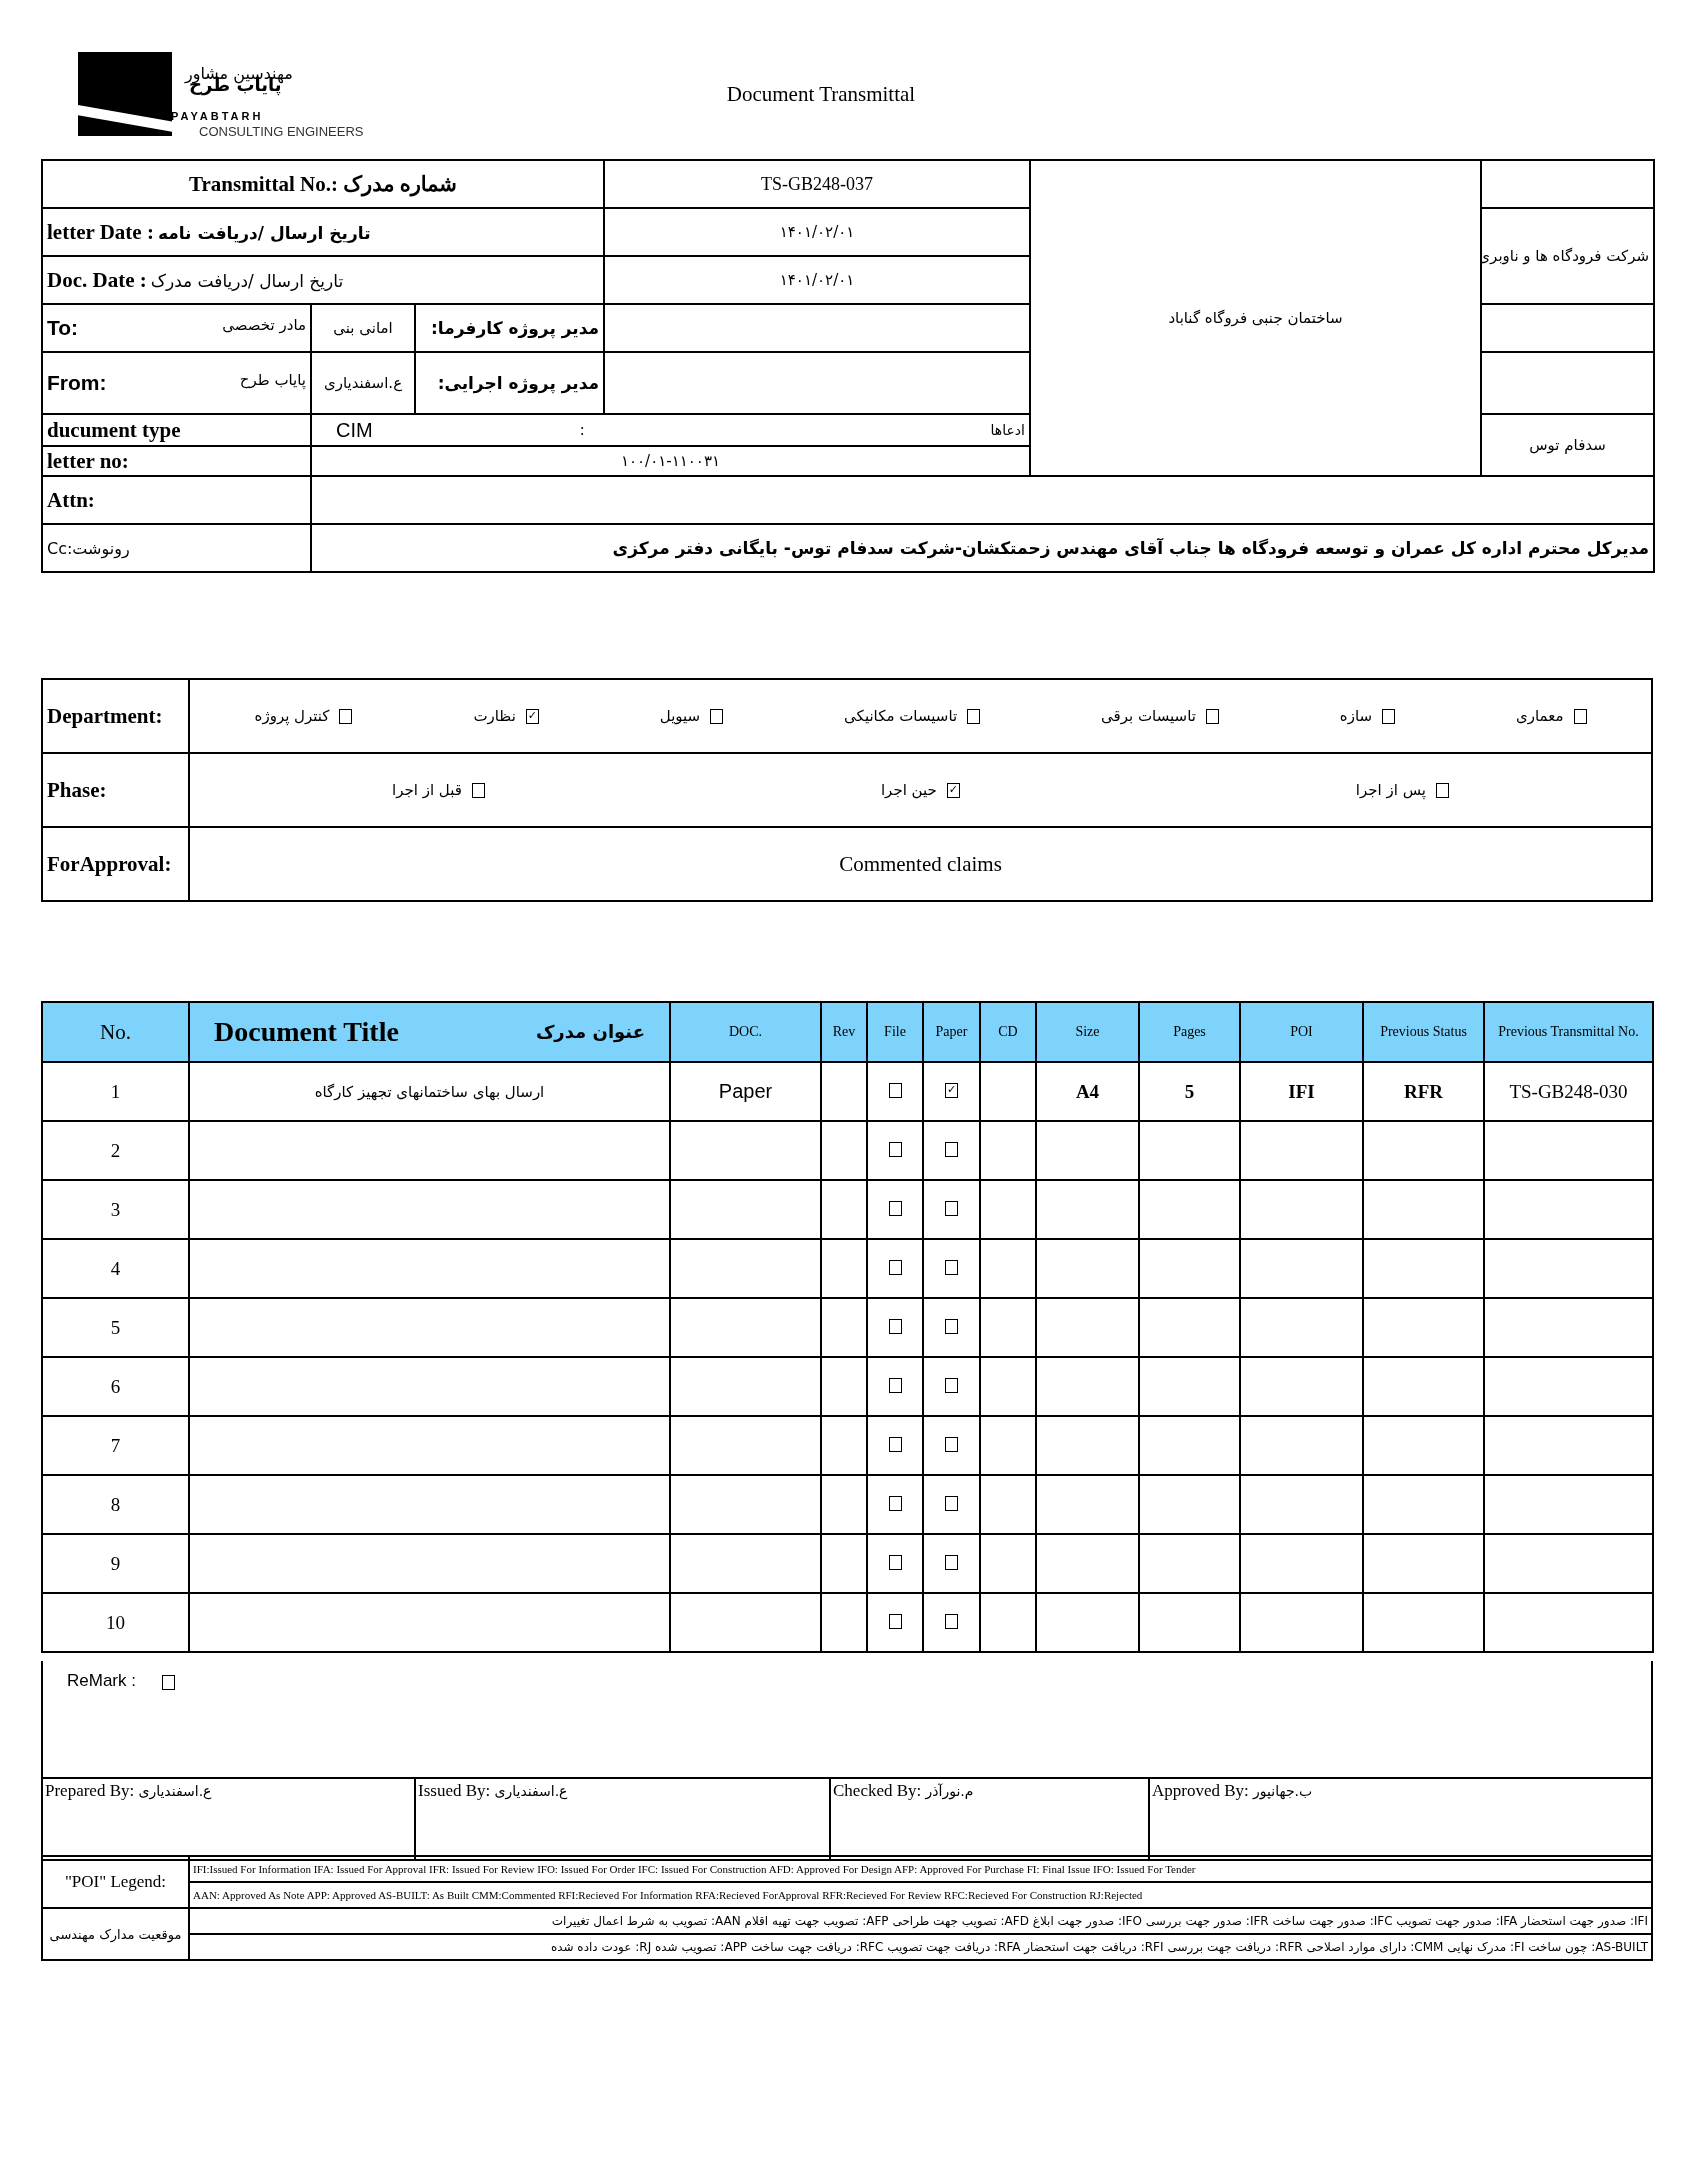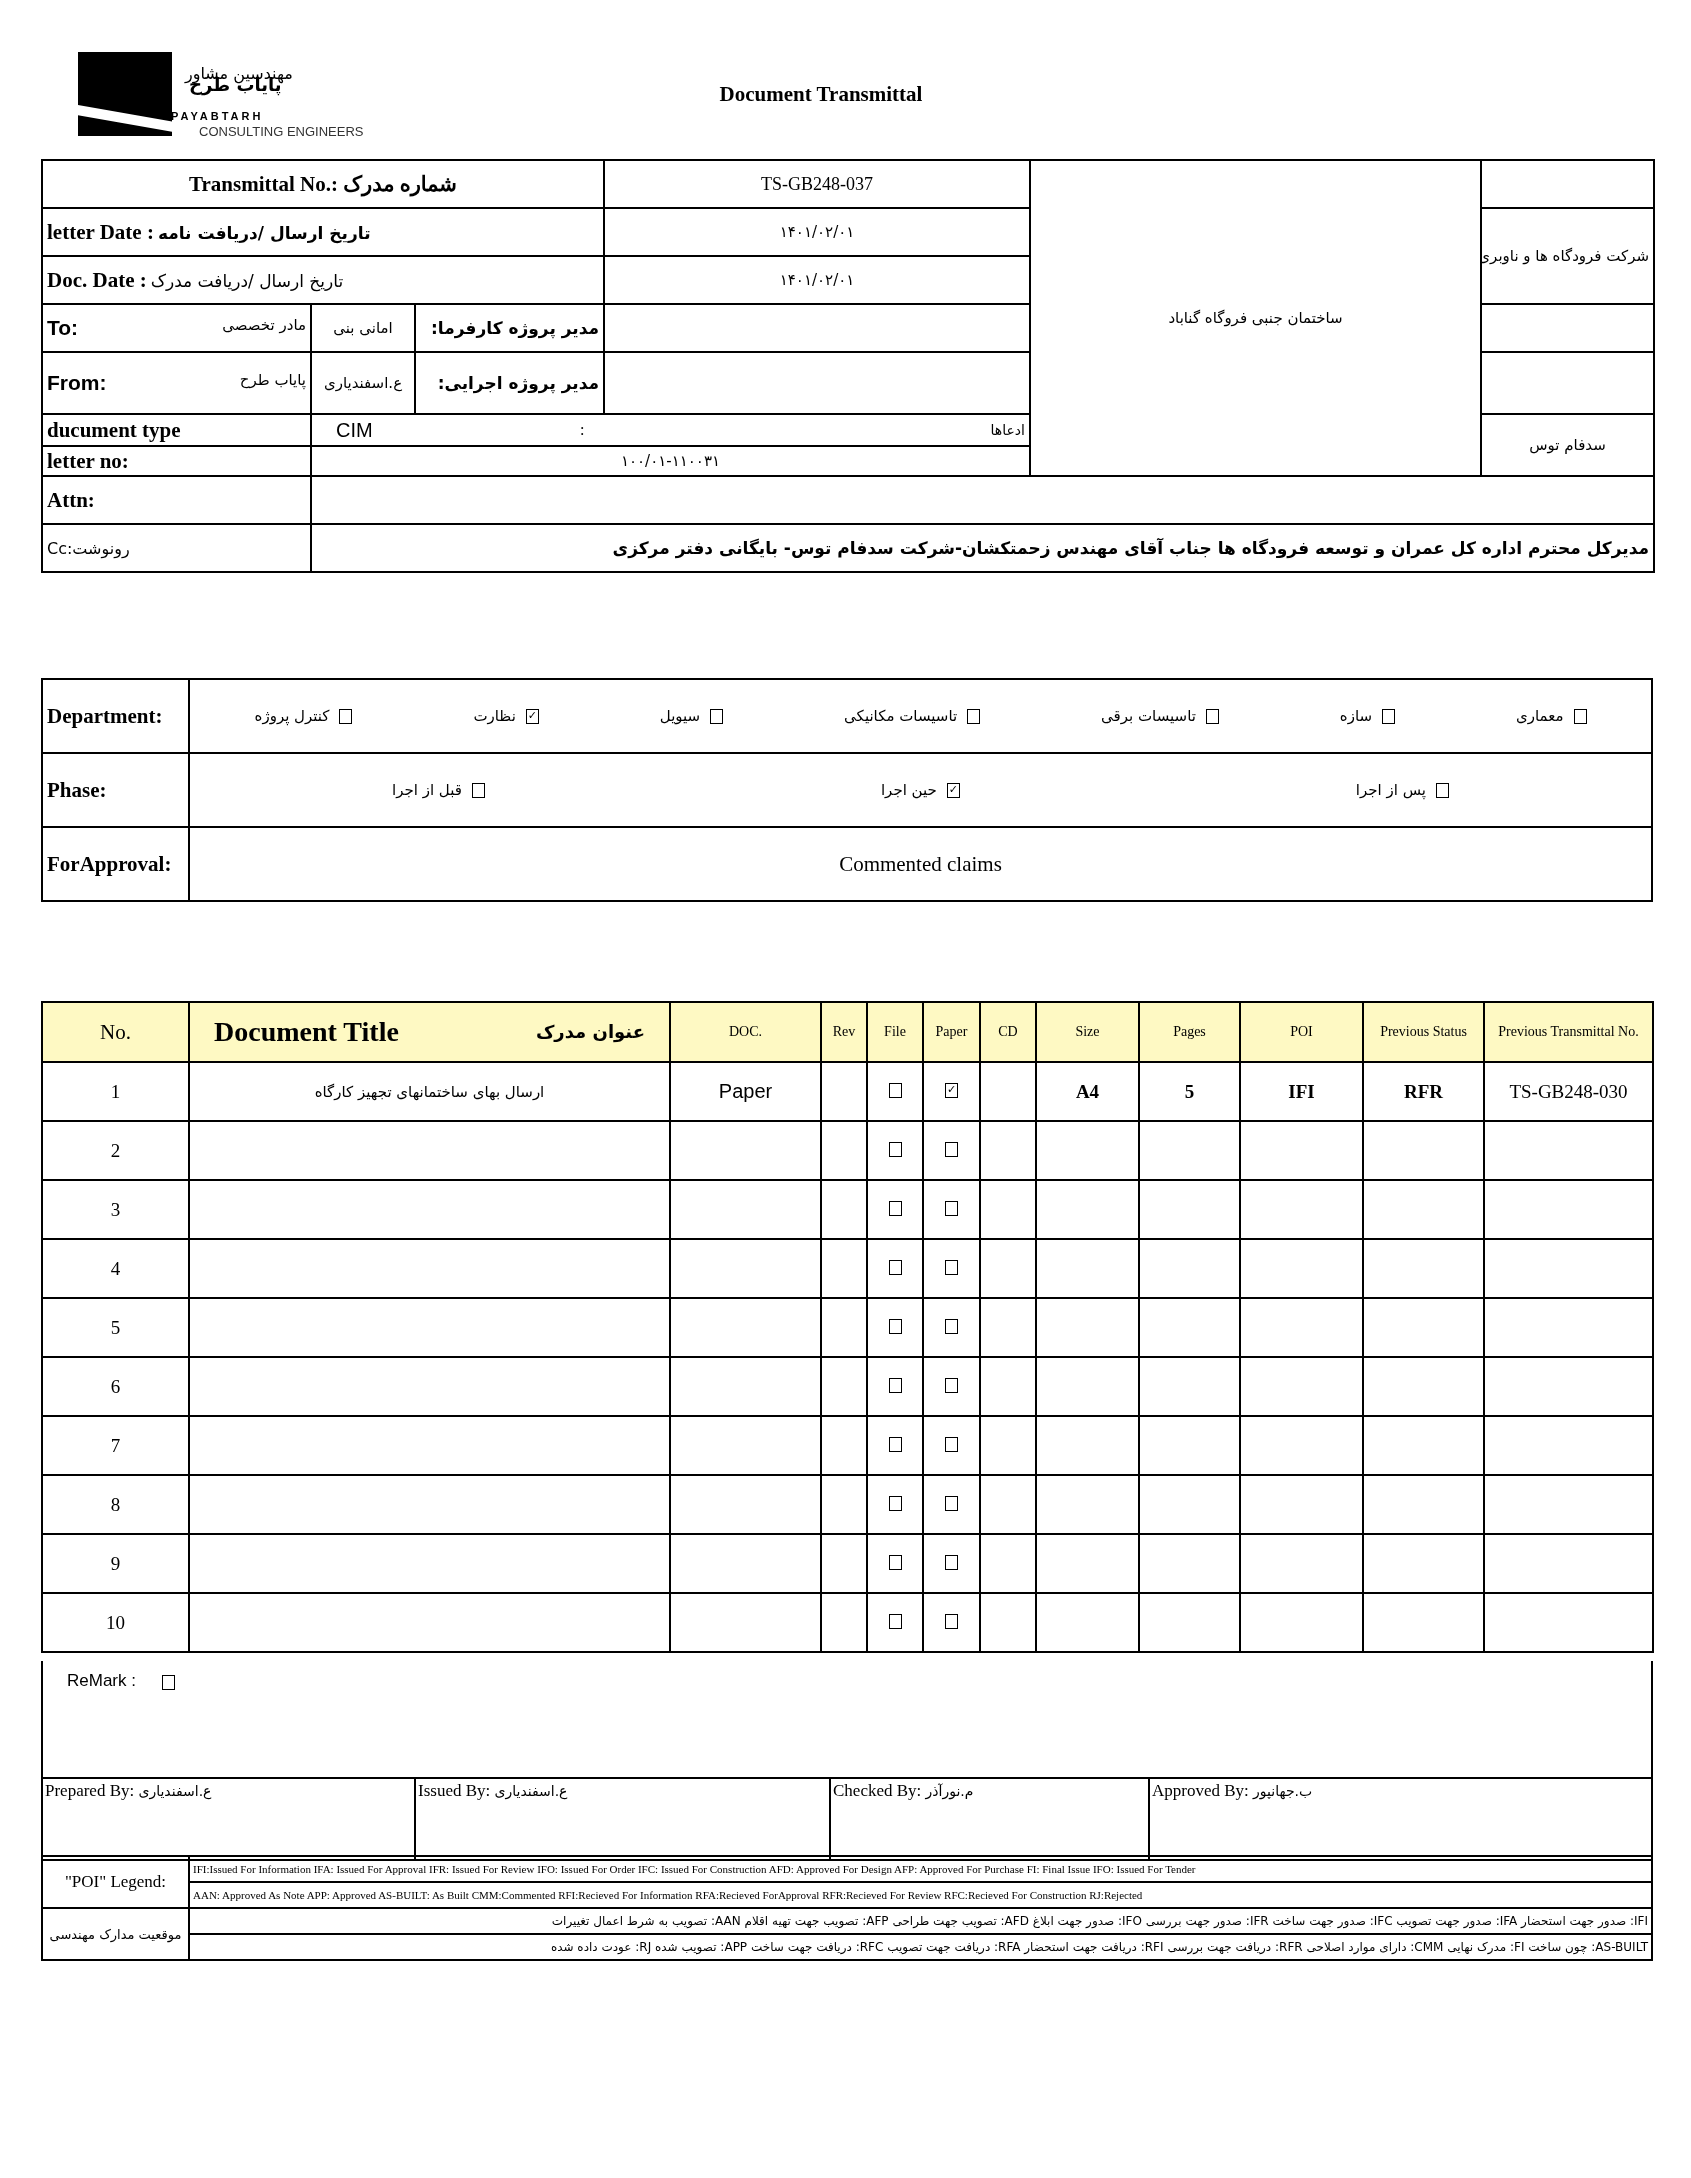--- a/index.html
+++ b/index.html
@@ -5,41 +5,41 @@
   html, body { margin:0; padding:0; background:#fff; }
   body { width:1692px; height:2178px; position:relative; font-family:"Liberation Serif", serif; color:#000; overflow:hidden; }
   .abs { position:absolute; }
   .fa { font-family:"DejaVu Sans", sans-serif; direction:rtl; }
   .logo-block { left:78px; top:52px; width:94px; height:84px; background:#000; overflow:hidden; }
   .logo-stripe { position:absolute; left:-6px; top:52px; width:109px; height:10px; background:#fff; transform:rotate(10deg); transform-origin:left center; border-radius:0 6px 6px 0; }
   .logo-text-fa-small { left:185px; top:64px; font-size:16px; }
   .logo-text-fa { left:189px; top:74px; font-size:18px; font-weight:bold; }
   .logo-text-en { left:171px; top:110px; font-family:"Liberation Sans", sans-serif; font-size:11px; font-weight:bold; letter-spacing:3px; }
   .logo-text-sub { left:199px; top:124px; font-family:"Liberation Sans", sans-serif; font-size:13px; color:#333;text-align:center; }
-  .page-title { left:597px; top:82px; width:448px; text-align:center; font-size:21px; font-weight:bold; }
+  .page-title { left:597px; top:82px; width:448px; text-align:center; font-size:21px; font-weight:normal; }
 
   table { border-collapse:collapse; position:absolute; table-layout:fixed; }
   td, th { border:2px solid #000; padding:0 4px; overflow:hidden; white-space:nowrap; }
   .hdr { left:41px; top:159px; width:1612px; }
   .hdr td { height:46px; }
   .lbl-en { font-family:"Liberation Serif", serif; font-weight:bold; font-size:21px; }
   .lbl-fa { font-family:"DejaVu Sans", sans-serif; font-weight:bold; font-size:17px; direction:rtl; }
   .val { text-align:center; font-size:18px; }
   .val-fa { text-align:center; font-family:"DejaVu Sans", sans-serif; font-size:15px; direction:rtl; }
 
   .dept { left:41px; top:678px; width:1612px; }
   .dept td { height:72px; }
   .dept .rowlbl { width:142px; font-weight:bold; font-size:21px; }
   .chk-group { display:flex; justify-content:space-around; align-items:center; direction:rtl; font-family:"DejaVu Sans", sans-serif; font-size:15px; }
   .chk-item { display:flex; align-items:center; gap:10px; }
   .cb { display:inline-block; width:13px; height:15px; border:1.5px solid #000; box-sizing:border-box; position:relative; font-size:12px; line-height:12px; text-align:center; font-family:"DejaVu Sans", sans-serif; direction:ltr; }
   .cb.checked::after { content:"\2713"; position:absolute; left:0; top:0; width:100%; font-size:11px; }
 
   .docs { left:41px; top:1001px; width:1612px; }
-  .docs th { background:#fef9c3; font-weight:normal; height:58px; font-size:14px; text-align:center; white-space:normal; line-height:16px; }
+  .docs th { background:#7dd3fc; font-weight:normal; height:58px; font-size:14px; text-align:center; white-space:normal; line-height:16px; }
   .docs td { height:57px; text-align:center; font-size:19px; }
   .docs td.cbcell { padding:0; }
 
   .remark { left:41px; top:1661px; width:1608px; height:116px; border:2px solid #000; border-top:none; }
   .sign { left:41px; top:1777px; width:1612px; }
   .sign td { height:76px; vertical-align:top; font-size:17px; padding:2px; }
   .legend { left:41px; top:1855px; width:1612px; }
   .legend td { font-size:12px; height:24px; padding:0 3px; }
   .legend .leglbl { width:141px; text-align:center; font-size:17px; }
 </style>

